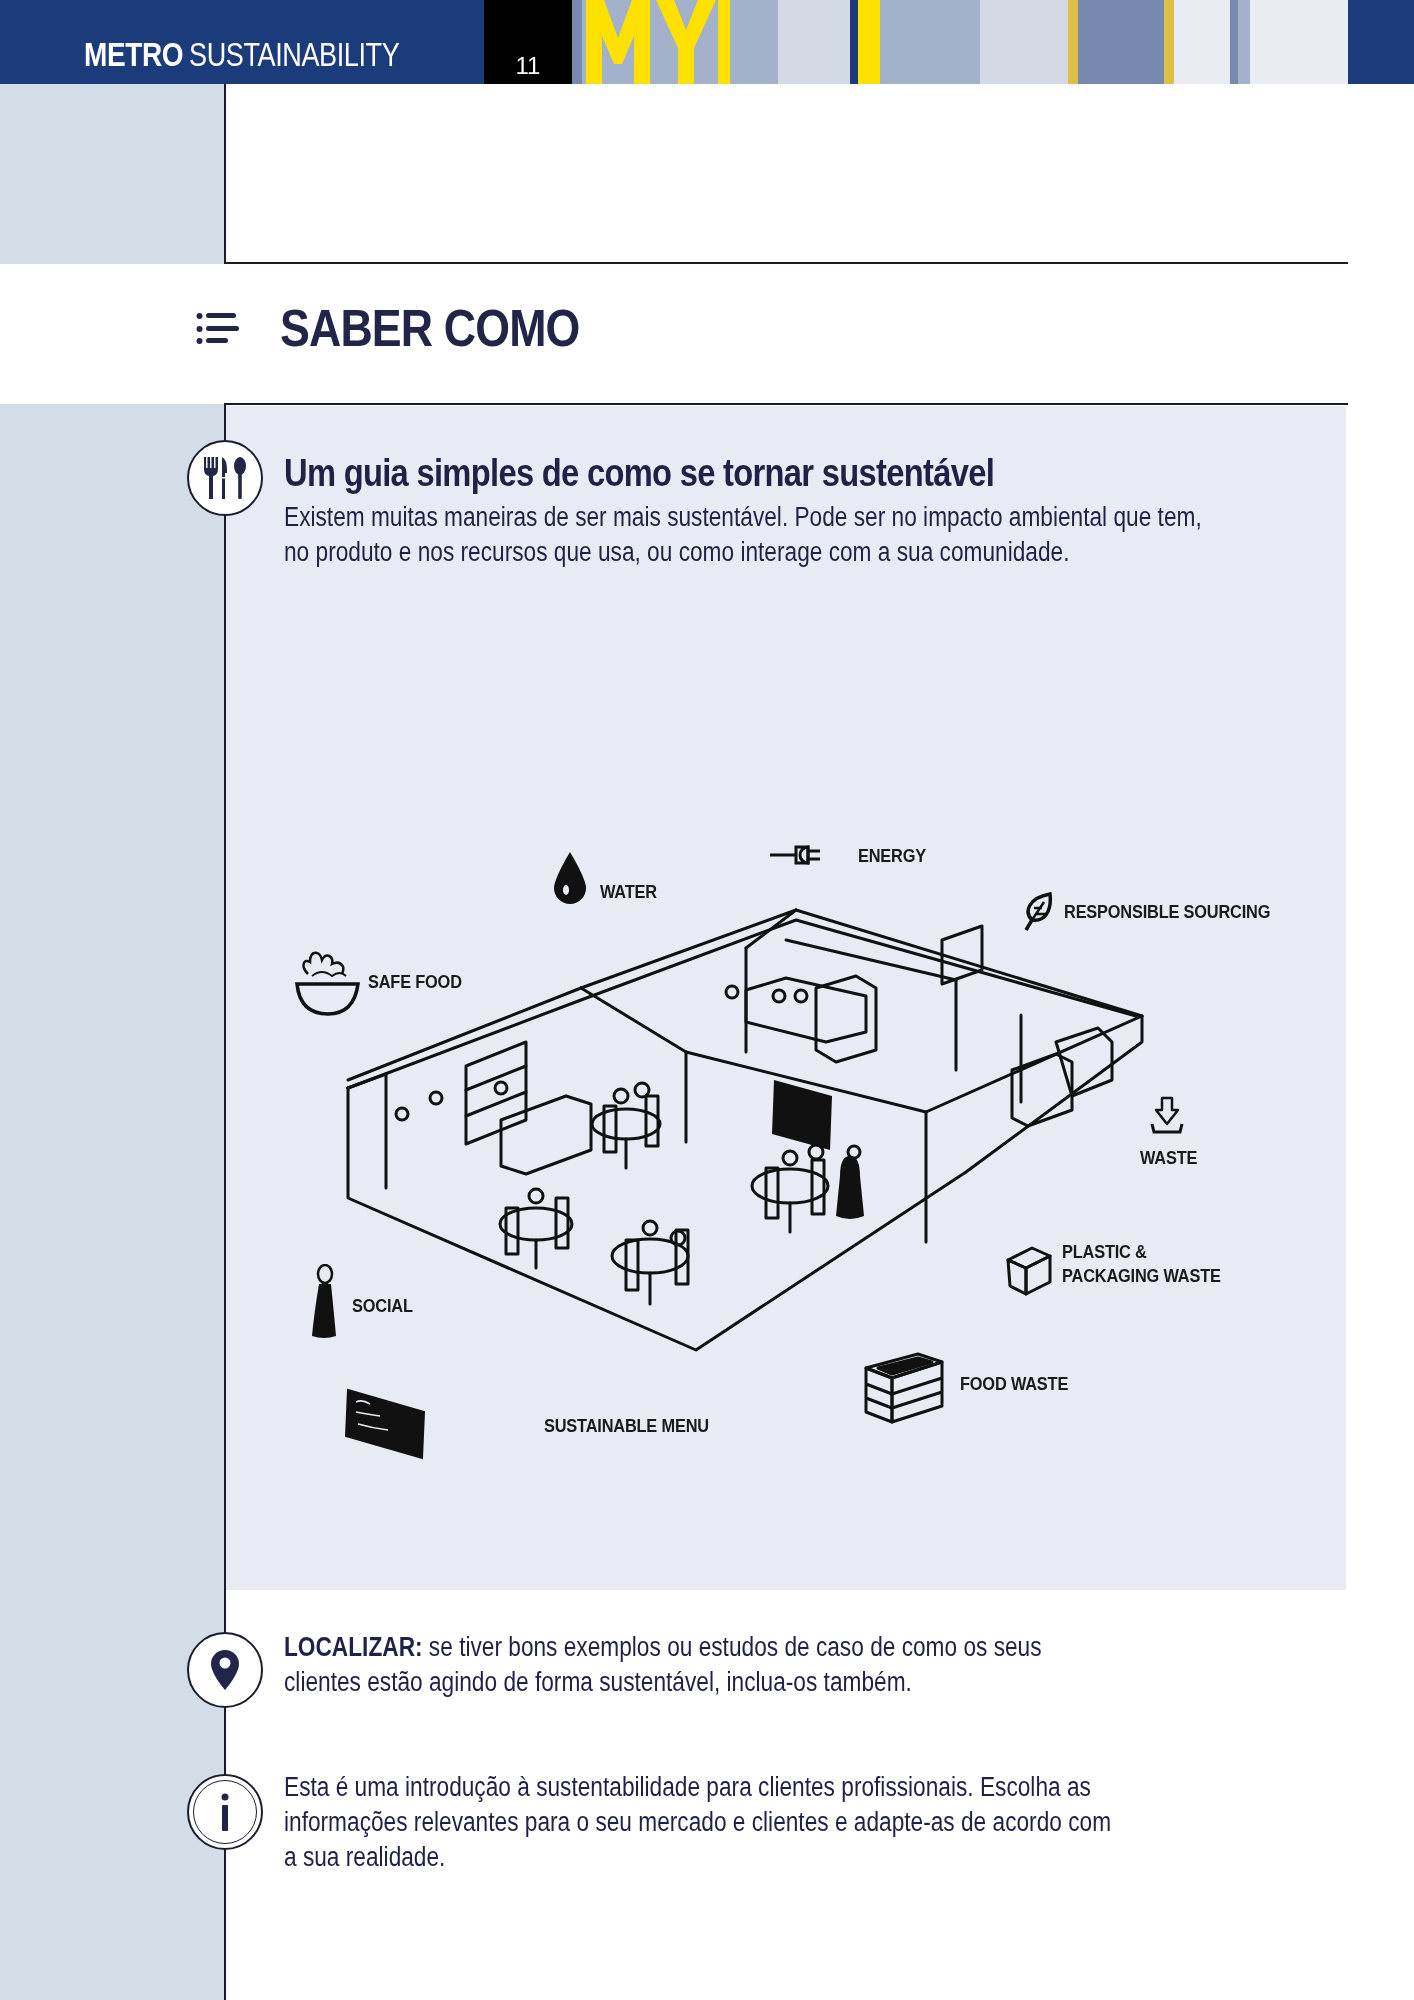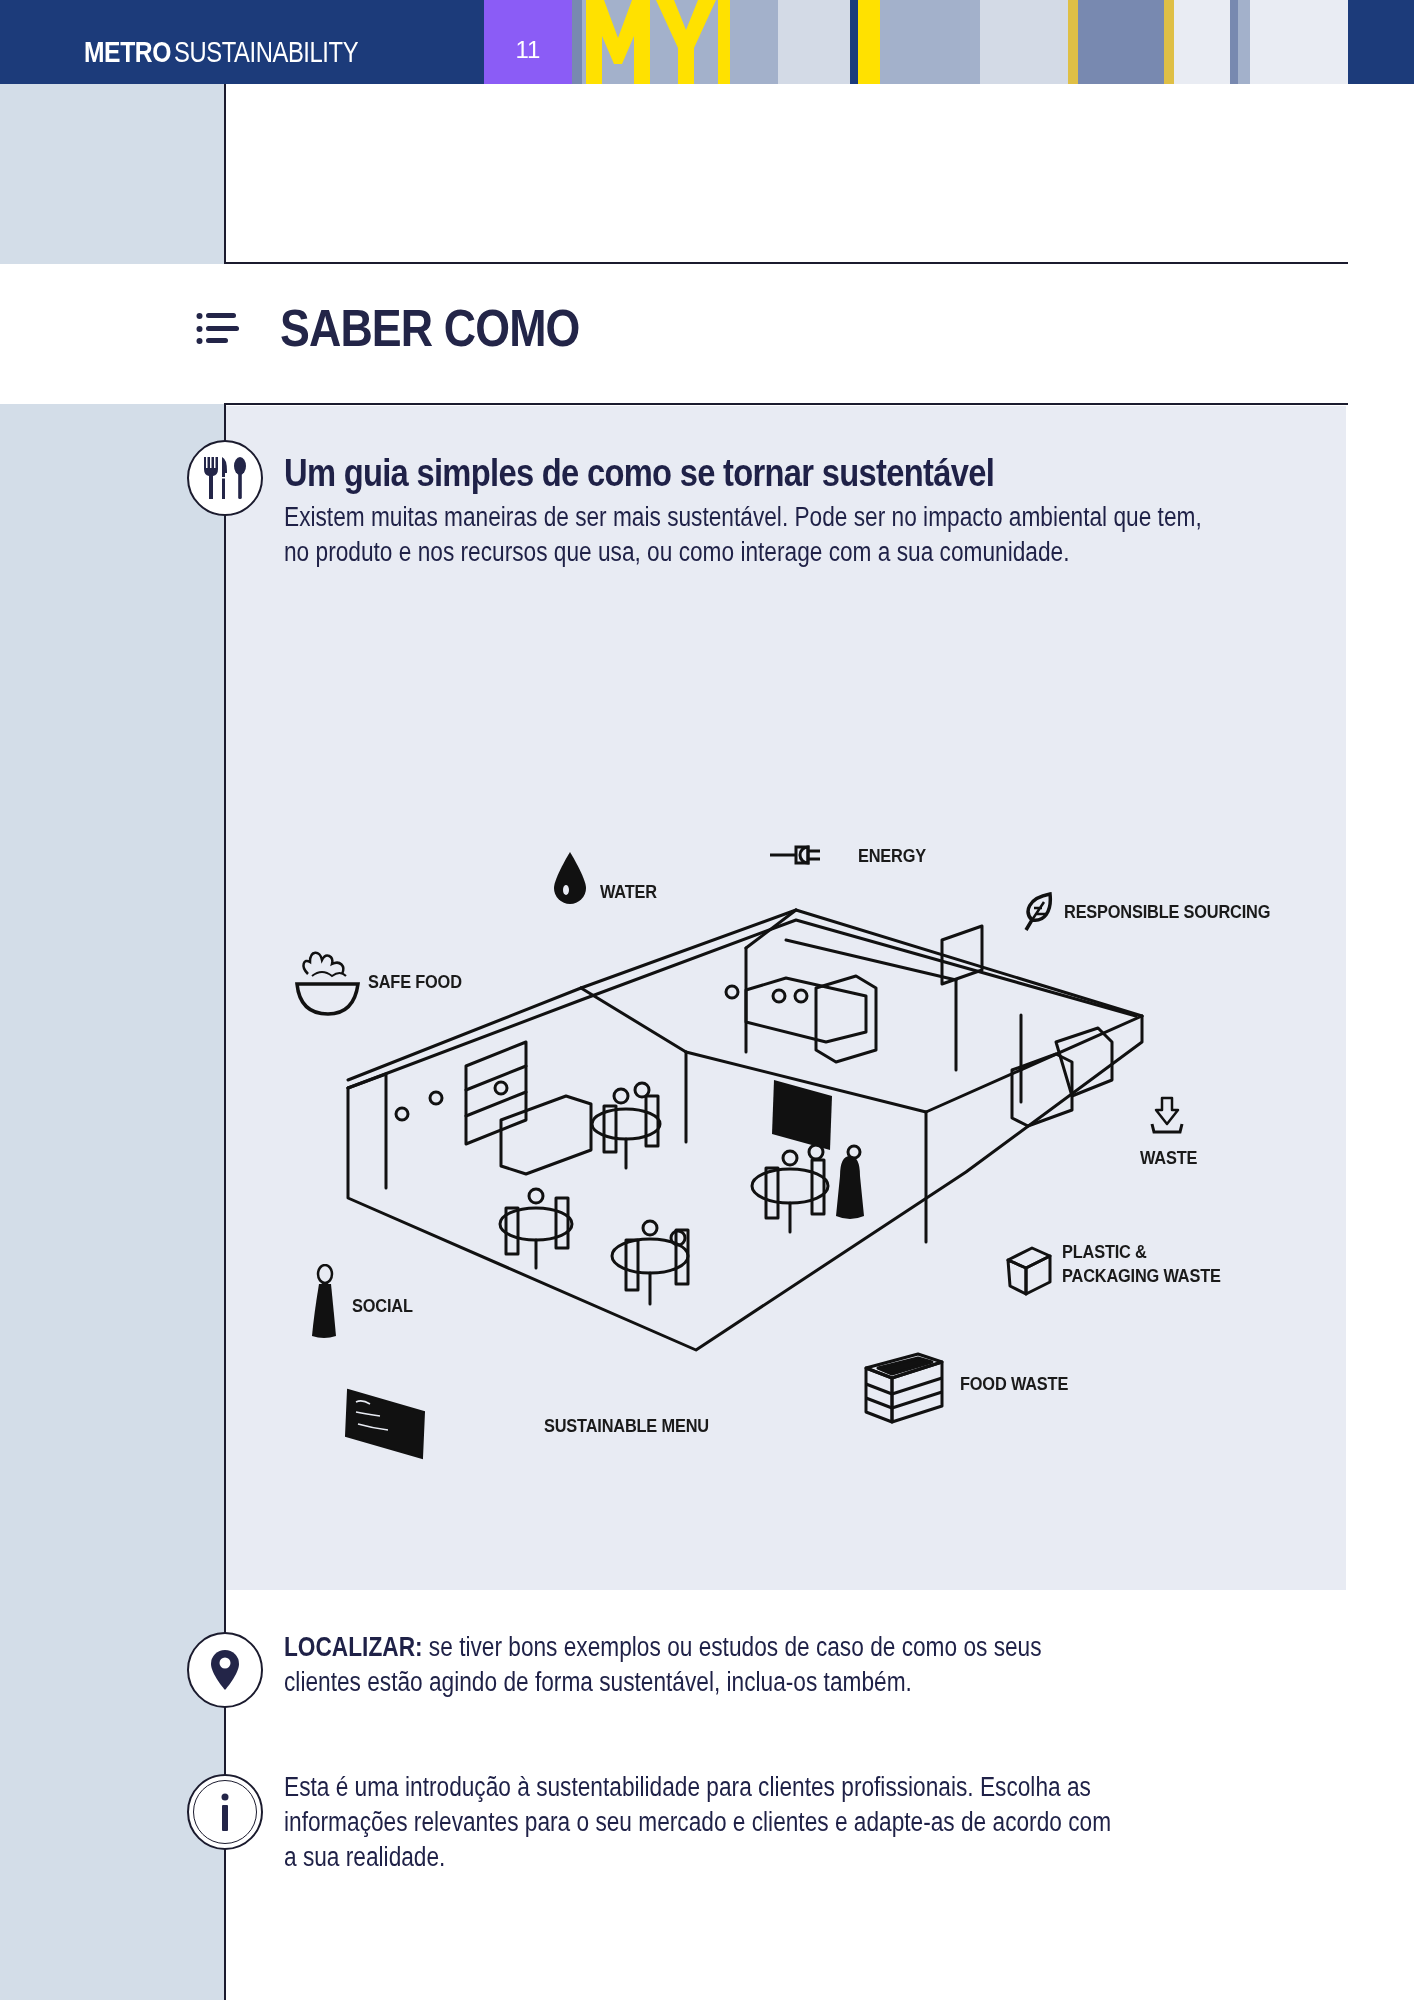--- a/index.html
+++ b/index.html
@@ -1,24 +1,24 @@
 <!DOCTYPE html>
 <html><head>
 <meta charset="utf-8">
 <style>
   * { box-sizing: border-box; margin: 0; padding: 0; }
   html, body { width: 1414px; height: 2000px; background: #ffffff; overflow: hidden; }
   body { position: relative; font-family: "Liberation Sans", "DejaVu Sans", sans-serif; color: #1f2147; }
 
   
   .header { position: absolute; left: 0; top: 0; width: 1414px; height: 84px; background: #1c3b7a; overflow: hidden; }
-  .brand { position: absolute; left: 84px; top: 36px; color: #ffffff; font-size: 29px; letter-spacing: -0.5px; display: flex; align-items: baseline; }
+  .brand { position: absolute; left: 84px; top: 36px; color: #ffffff; font-size: 33px; letter-spacing: -0.5px; display: flex; align-items: baseline; }
   .brand .bold { font-weight: 700; font-family: "Liberation Sans Narrow", "Liberation Sans", sans-serif; transform: scaleX(0.85); transform-origin: left; display: inline-block; }
   .brand .light { font-weight: 400; transform: scaleX(0.82); transform-origin: left; display: inline-block; margin-left: -12px; }
-  .page-num { position: absolute; left: 484px; top: 0; width: 88px; height: 84px; background: #8b5cf6; color: #ffffff; font-size: 24px; display: flex; align-items: flex-end; justify-content: center; padding-bottom: 20px; font-weight: 400; }
+  .page-num { position: absolute; left: 484px; top: 0; width: 88px; height: 84px; background: #000000; color: #ffffff; font-size: 24px; display: flex; align-items: flex-end; justify-content: center; padding-bottom: 4px; font-weight: 400; }
   .stripe { position: absolute; top: 0; height: 84px; }
 
   
   .left-block { position: absolute; left: 0; background: #d3dde8; width: 224px; }
   .vline { position: absolute; left: 224px; width: 2px; background: #1b1b2e; }
   .hline { position: absolute; height: 2px; background: #1b1b2e; }
 
   
   .title-row { position: absolute; left: 196px; top: 298px; display: flex; align-items: center; }
   .list-icon { width: 44px; height: 36px; margin-right: 40px; }

